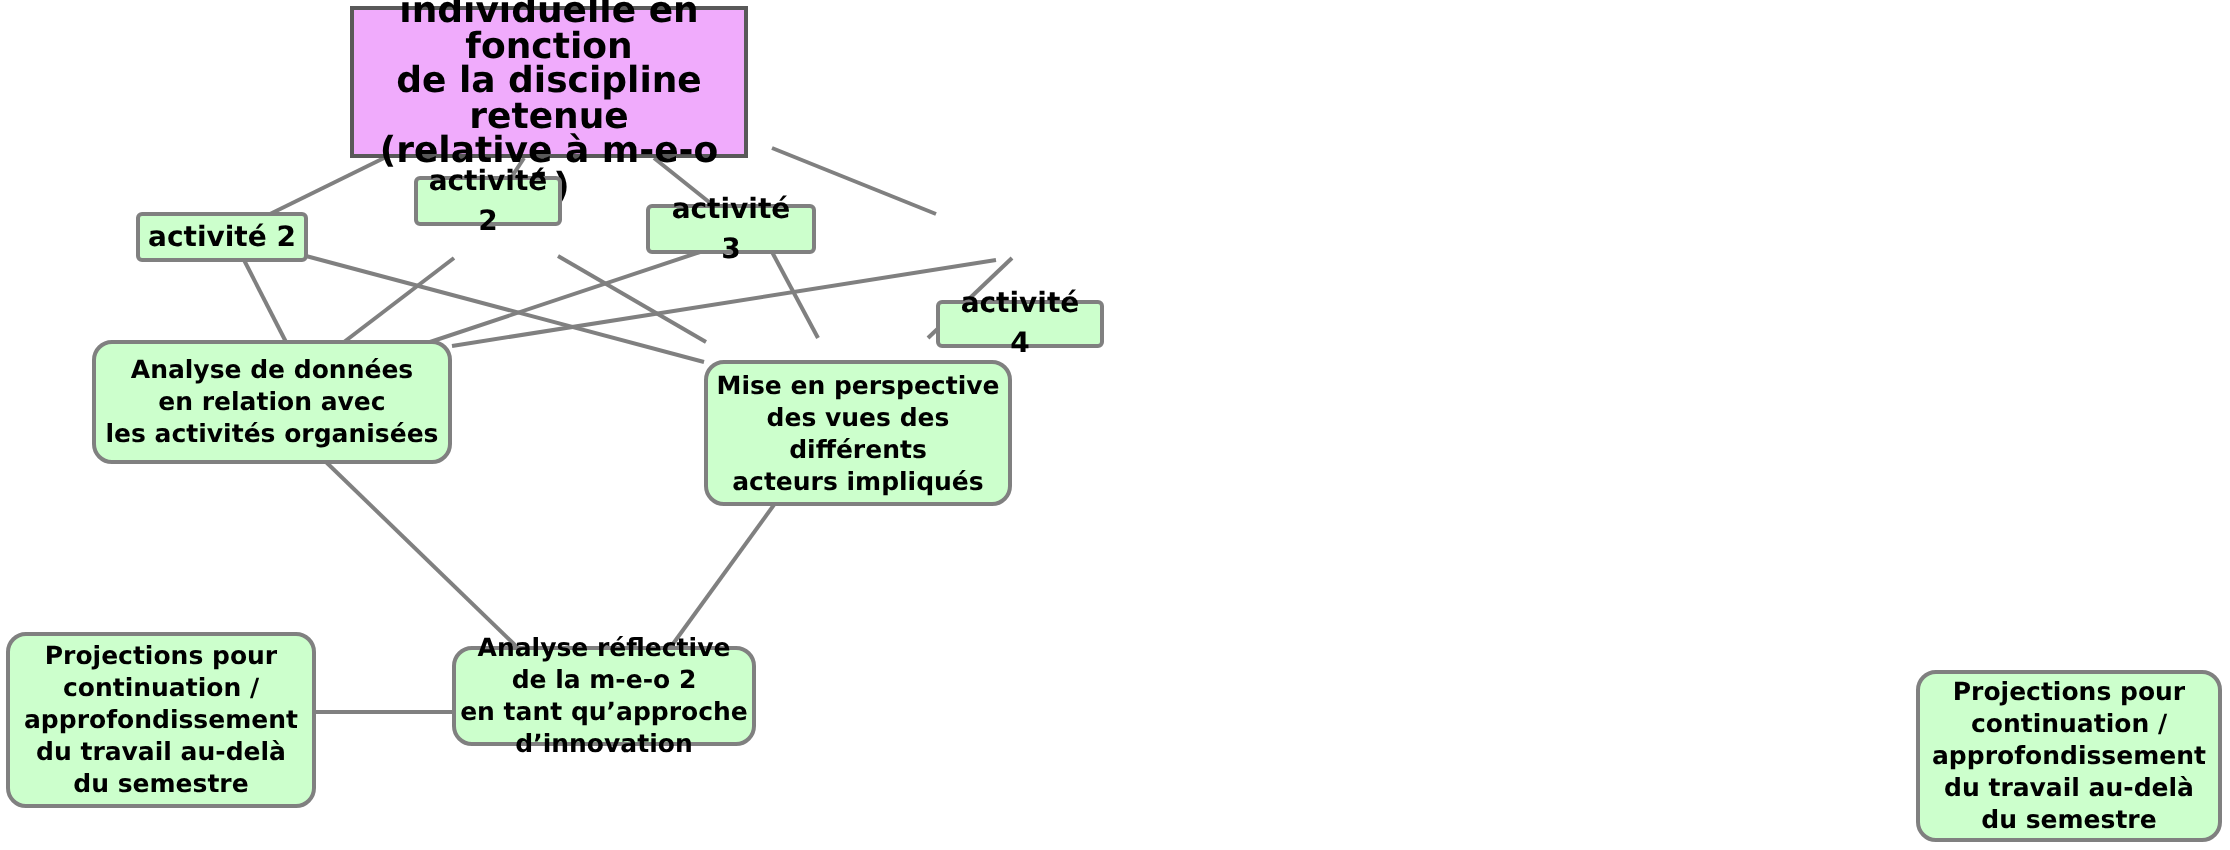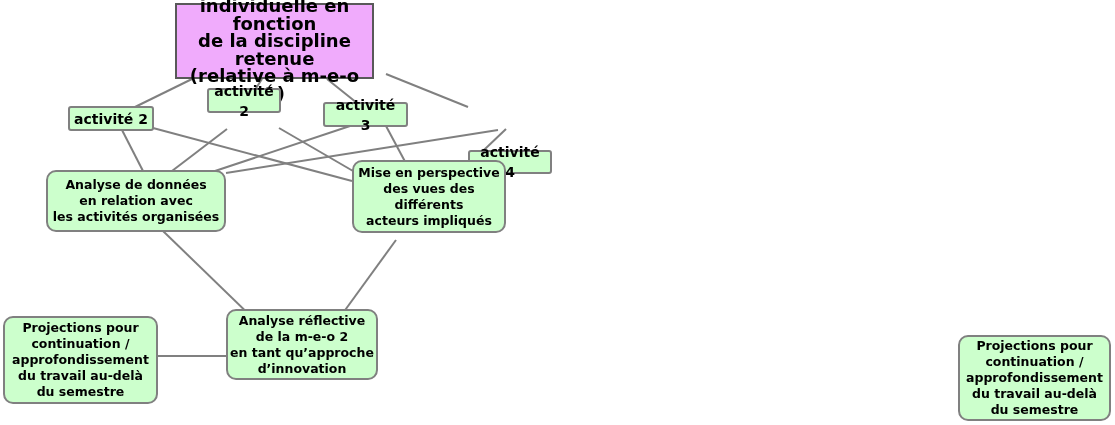--- a/index.html
+++ b/index.html
@@ -32,23 +32,23 @@
     font-size:18px;line-height:17.5px;
   }
   .node.activity{
     height:25px;border-radius:3px;font-size:14px;line-height:20px;padding:0 4px;
   }
   .node.a1{left:68px;top:106px;width:86px;}
   .node.a2{left:207px;top:88px;width:74px;}
   .node.a3{left:323px;top:102px;width:85px;}
   .node.a4{left:468px;top:106px;width:84px;height:24px;margin-top:44px;}
   .node.analyse{left:46px;top:170px;width:180px;height:62px;}
-  .node.mise{left:352px;top:160px;width:154px;height:73px;}
+  .node.mise{left:352px;top:180px;width:154px;height:73px;}
   .node.proj-left{left:3px;top:316px;width:155px;height:88px;}
-  .node.ar{left:226px;top:309px;width:152px;height:71px;}
+  .node.ar{left:226px;top:323px;width:152px;height:50px;}
   .node.proj-right{left:958px;top:335px;width:153px;height:86px;}
   line{stroke:#808080;stroke-width:2;}
 </style>
 </head>
 <body>
 
 <div id="canvas">
 
   <svg id="edges" width="1115" height="425" viewBox="0 0 1115 425">
     <line x1="192" y1="79" x2="135" y2="107"></line>

